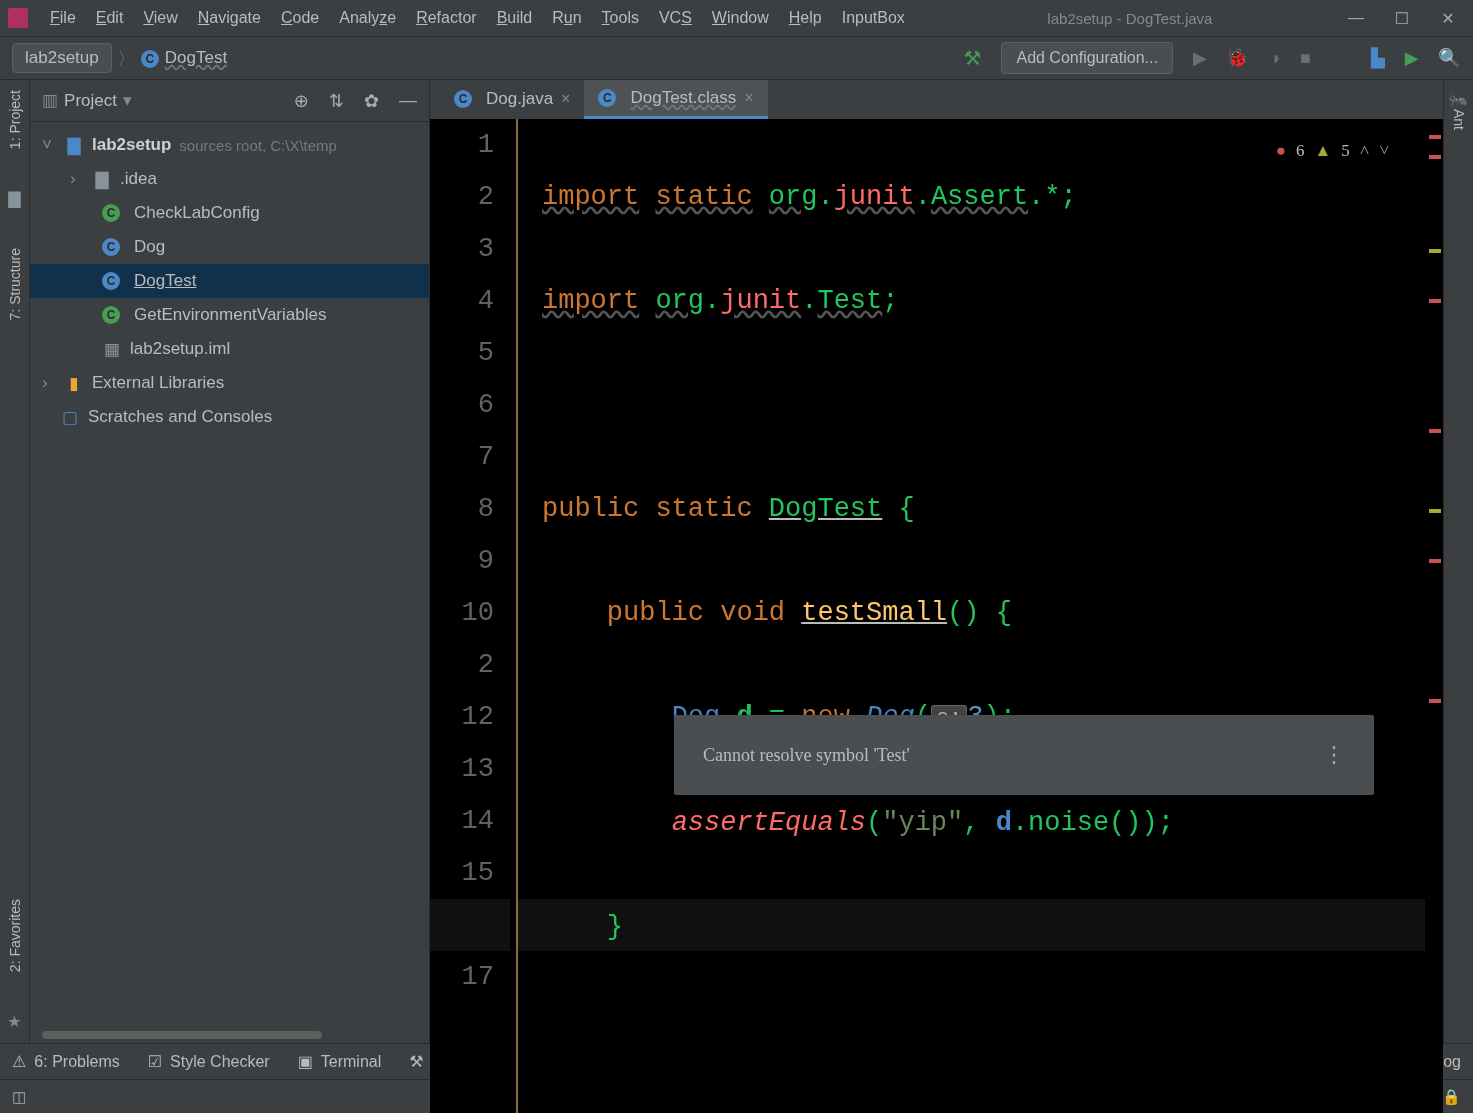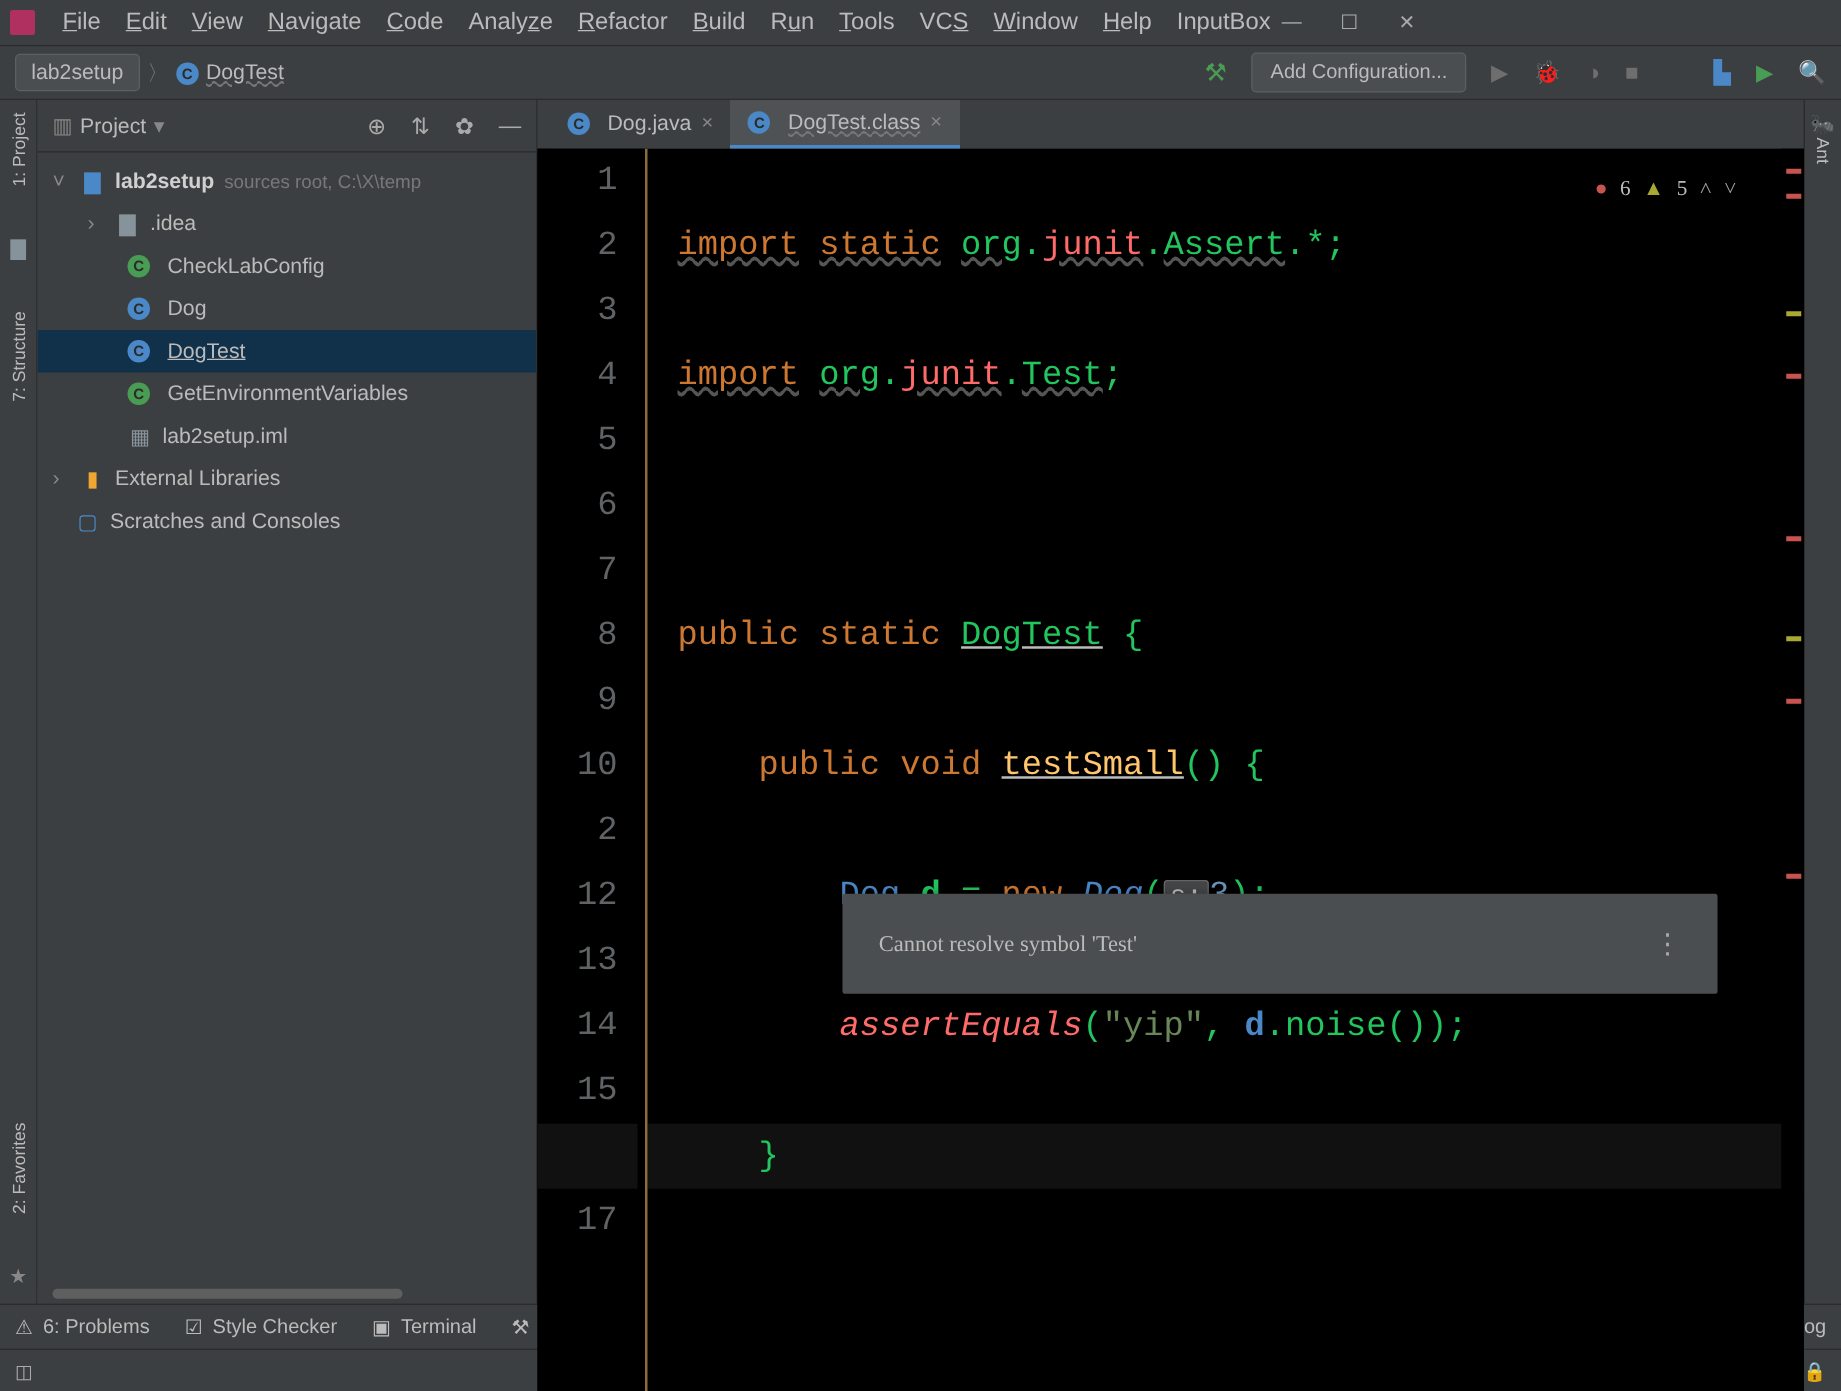--- a/index.html
+++ b/index.html
@@ -3,21 +3,21 @@
 <meta charset="utf-8">
 <style>
 * { margin: 0; padding: 0; box-sizing: border-box; }
 html, body { width: 1473px; height: 1113px; overflow: hidden; font-family: "Segoe UI", Arial, sans-serif; background: #3c3f41; color: #bbbbbb; font-size: 16px; }
 .root { display: flex; flex-direction: column; width: 100%; height: 100%; }
 
 
 .titlebar { height: 36px; background: #3c3f41; display: flex; align-items: center; padding: 0 8px; }
 .titlebar .appicon { width: 20px; height: 20px; background: #b03060; border-radius: 2px; margin-right: 14px; }
 .menubar { display: flex; gap: 4px; align-items: center; }
-.menuitem { color: #bbbbbb; padding: 4px 8px; cursor: default; font-size: 19px; }
+.menuitem { color: #bbbbbb; padding: 4px 8px; cursor: default; font-size: 16px; }
 .menuitem u { text-decoration: underline; }
 .title-text { flex: 1; text-align: center; color: #888; font-size: 15px; }
 .win-controls { display: flex; gap: 28px; padding-right: 8px; color: #aaa; }
 .win-btn { width: 18px; height: 18px; display: flex; align-items: center; justify-content: center; }
 
 
 .navbar { height: 44px; background: #3c3f41; display: flex; align-items: center; padding: 0 12px; border-top: 1px solid #2b2b2b; border-bottom: 1px solid #2b2b2b; }
 .breadcrumb { display: flex; align-items: center; gap: 6px; font-size: 17px; }
 .bc-item { background: #4b4e50; border: 1px solid #5e6060; border-radius: 4px; padding: 4px 12px; color: #bbbbbb; }
 .bc-chevron { color: #777; }
@@ -121,20 +121,21 @@
       <div class="menuitem">Analy<u>z</u>e</div>
       <div class="menuitem"><u>R</u>efactor</div>
       <div class="menuitem"><u>B</u>uild</div>
       <div class="menuitem">R<u>u</u>n</div>
       <div class="menuitem"><u>T</u>ools</div>
       <div class="menuitem">VC<u>S</u></div>
       <div class="menuitem"><u>W</u>indow</div>
       <div class="menuitem"><u>H</u>elp</div>
       <div class="menuitem">InputBox</div>
     </div>
+    <div class="title-text">lab2setup - DogTest.java</div>
     <div class="win-controls">
       <div class="win-btn">—</div>
       <div class="win-btn">☐</div>
       <div class="win-btn">✕</div>
     </div>
   </div>
 
   <div class="navbar">
     <div class="breadcrumb">
       <span class="bc-item">lab2setup</span>

